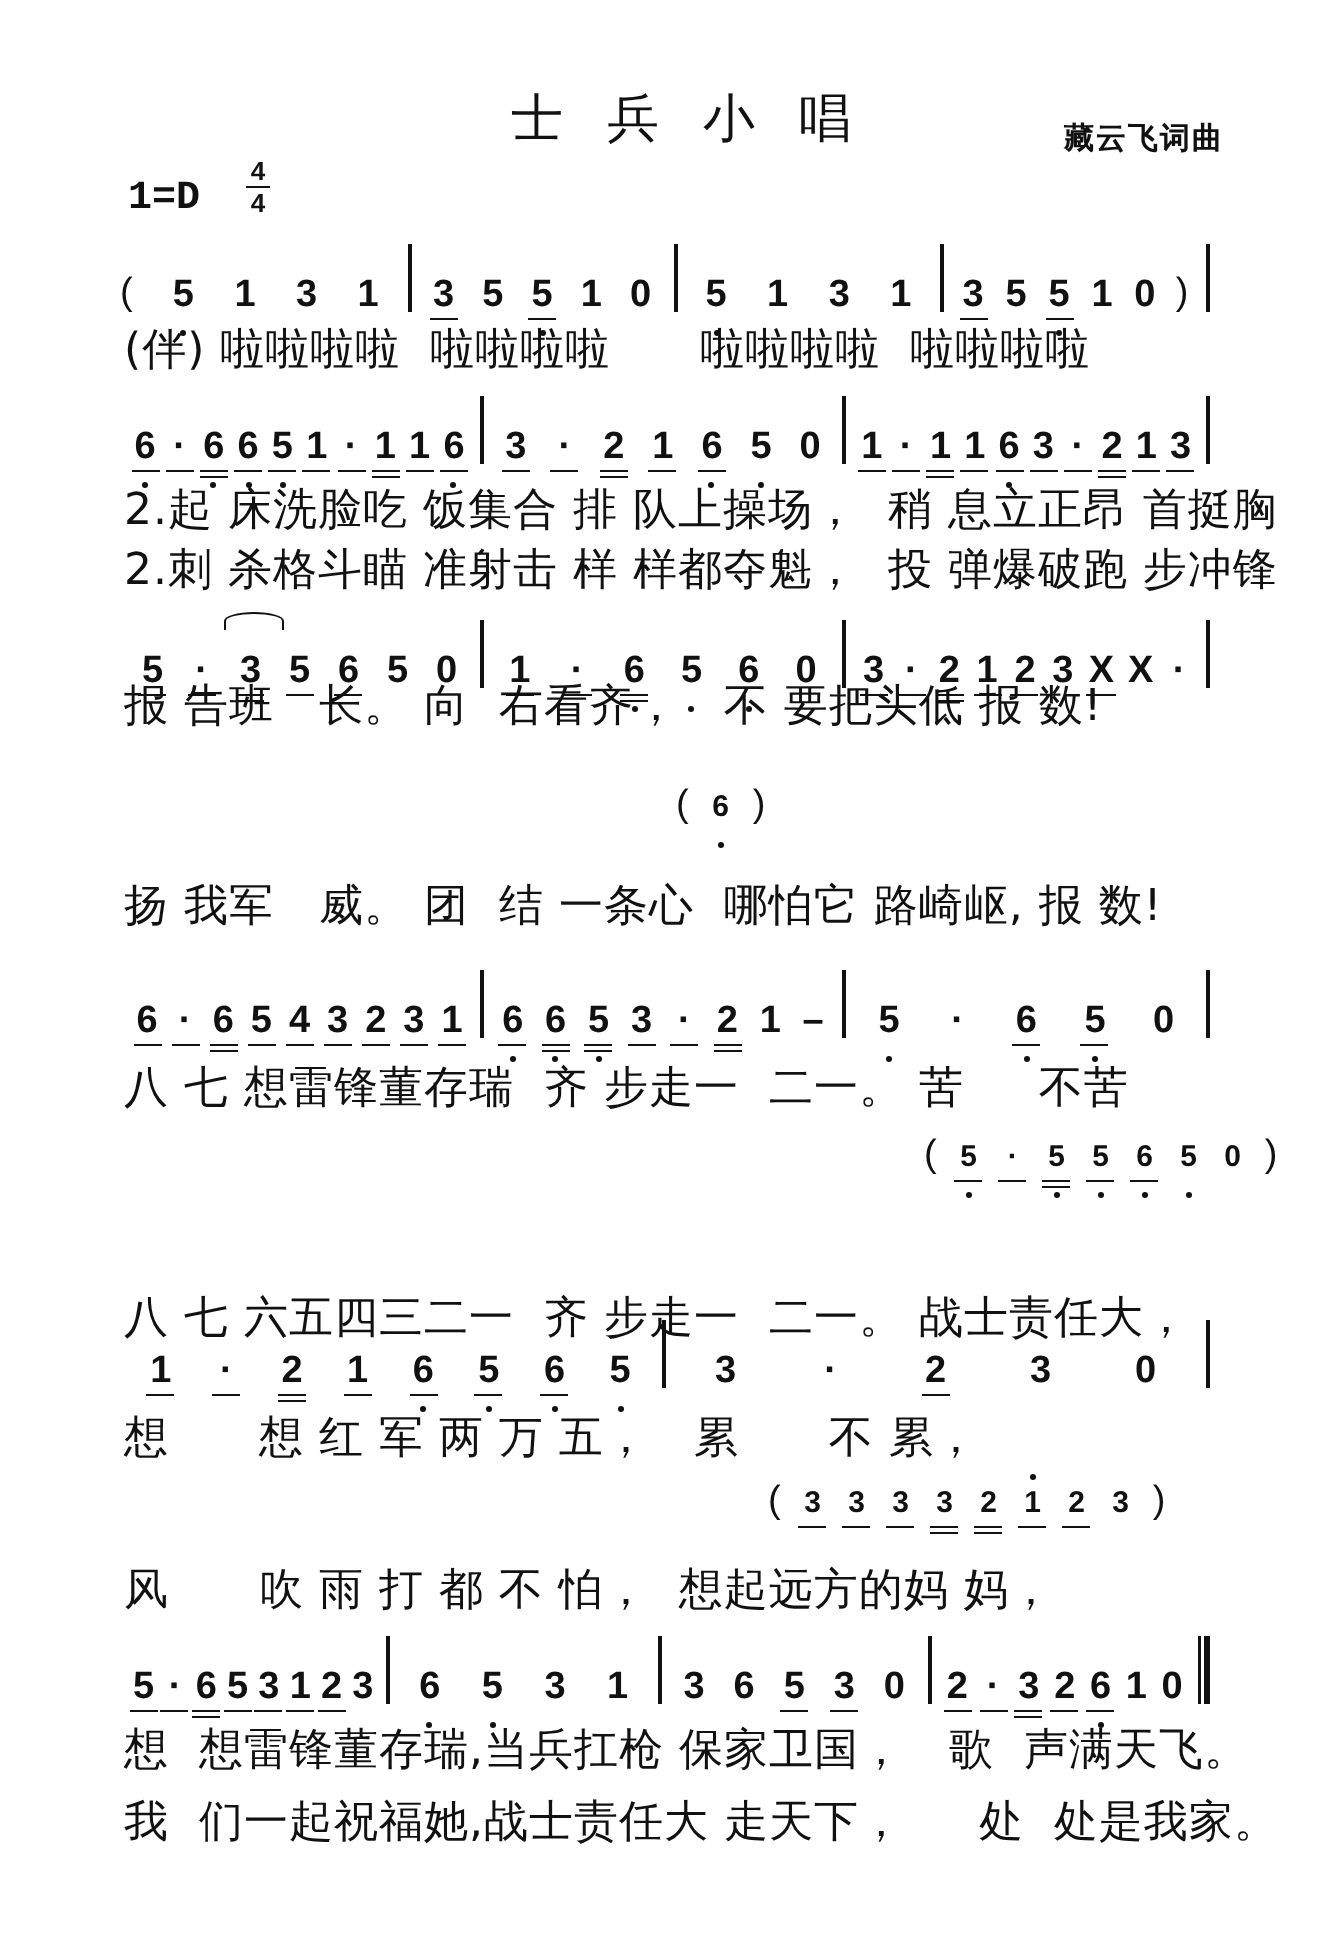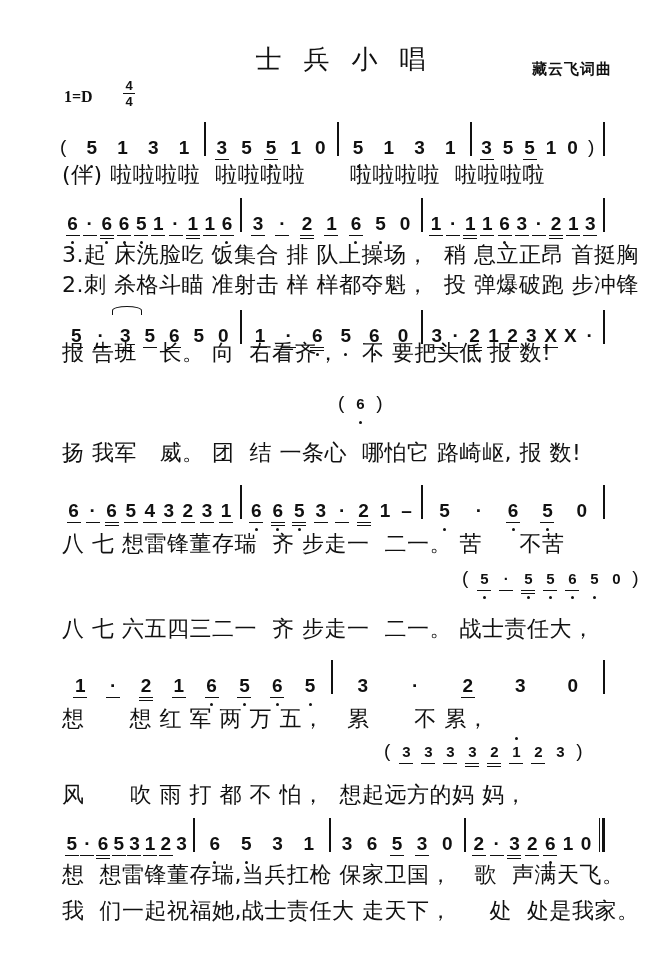--- a/index.html
+++ b/index.html
@@ -2,21 +2,21 @@
 <html><head>
 <meta charset="utf-8">
 <style>
   html,body{margin:0;padding:0;background:#fff;}
   body{width:660px;height:974px;position:relative;overflow:hidden;color:#111;
        font-family:"DejaVu Sans","Liberation Sans",sans-serif;}
   .abs{position:absolute;}
   #title{left:0;width:660px;top:42px;text-align:center;font-family:"DejaVu Serif","Liberation Serif",serif;
          font-size:26px;letter-spacing:22px;font-weight:500;padding-left:43px;box-sizing:border-box;}
   #composer{left:492px;top:60px;font-size:15px;font-weight:bold;font-family:"DejaVu Serif",serif;letter-spacing:1px;margin-left:40px;}
-  #key{left:64px;top:88px;font-size:16px;font-weight:bold;font-family:Liberation Serif, serif;}
+  #key{left:64px;top:88px;font-size:20px;font-weight:bold;font-family:Liberation Mono, monospace;}
   #time{left:123px;top:78px;font-size:13px;font-weight:bold;text-align:center;line-height:15px;
         font-family:"Liberation Sans",sans-serif;}
   #time .fr{display:block;border-bottom:1.5px solid #111;width:12px;}
   .staff{position:absolute;left:60px;width:545px;display:flex;align-items:flex-end;}
   .measure{display:flex;align-items:flex-end;justify-content:space-around;flex:1;height:36px;padding:0 4px;}
   .bar{width:2px;background:#111;height:34px;align-self:flex-end;margin-bottom:2px;}
   .bar.double{width:6px;background:linear-gradient(to right,#111 0 1.5px,transparent 1.5px 3px,#111 3px 6px);}
   .tok{position:relative;display:inline-flex;flex-direction:column;align-items:center;
        font-family:"Liberation Sans",sans-serif;font-weight:bold;font-size:19px;line-height:20px;min-width:12px;}
   .tok .d{display:block;}
@@ -245,21 +245,21 @@
           <span class="d">1</span>
           <span class="u1"></span>
         </span>
         <span class="tok">
           <span class="d">3</span>
           <span class="u1"></span>
         </span>
       </div>
       <div class="bar"></div>
     </div>
-    <div class="lyric" style="top: 240px;">3.起 床洗脸吃 饭集合 排 队上操场，  稍 息立正昂 首挺胸</div>
+    <div class="lyric" style="top: 240px;">2.起 床洗脸吃 饭集合 排 队上操场，  稍 息立正昂 首挺胸</div>
     <div class="lyric" style="top: 270px;">2.刺 杀格斗瞄 准射击 样 样都夺魁，  投 弹爆破跑 步冲锋</div>
     <div class="staff" style="top: 310px;">
       <div class="measure">
         <span class="tok">
           <span class="d">5</span>
           <span class="u1"></span>
         </span>
         <span class="tok">
           <span class="d">·</span>
           <span class="u1"></span>
@@ -460,21 +460,21 @@
           <span class="u1"></span>
           <span class="lo"></span>
         </span>
         <span class="tok">
           <span class="d">0</span>
         </span>
       </div>
       <div class="bar"></div>
     </div>
     <div class="lyric" style="top: 529px;">八 七 想雷锋董存瑞  齐 步走一  二一。 苦     不苦</div>
-    <div class="lyric" style="top: 614px;">八 七 六五四三二一  齐 步走一  二一。 战士责任大，</div>
+    <div class="lyric" style="top: 644px;">八 七 六五四三二一  齐 步走一  二一。 战士责任大，</div>
     <div class="inline-notes" style="left: 462px; top: 567px;">
       <span class="paren">(</span>
       <span class="tok">
         <span class="d">5</span>
         <span class="u1"></span>
         <span class="lo"></span>
       </span>
       <span class="tok">
         <span class="d">·</span>
         <span class="u1"></span>

